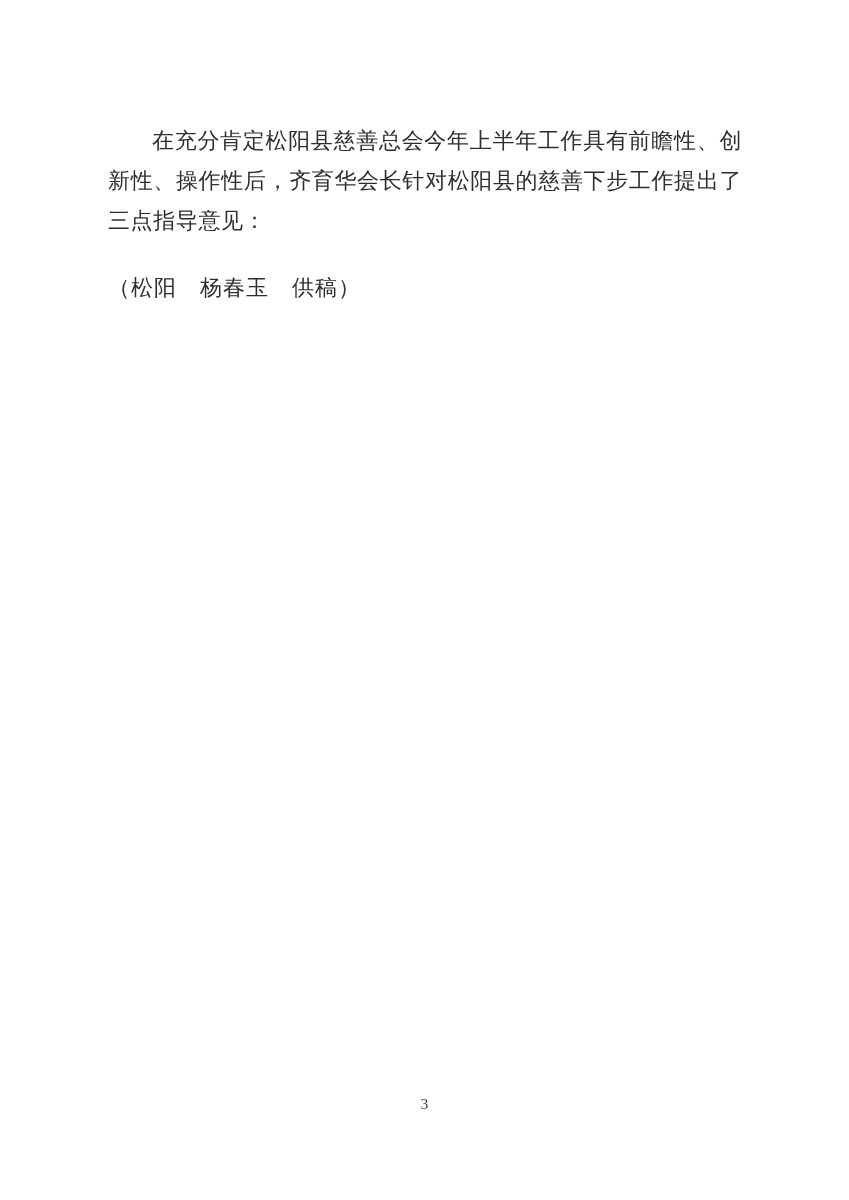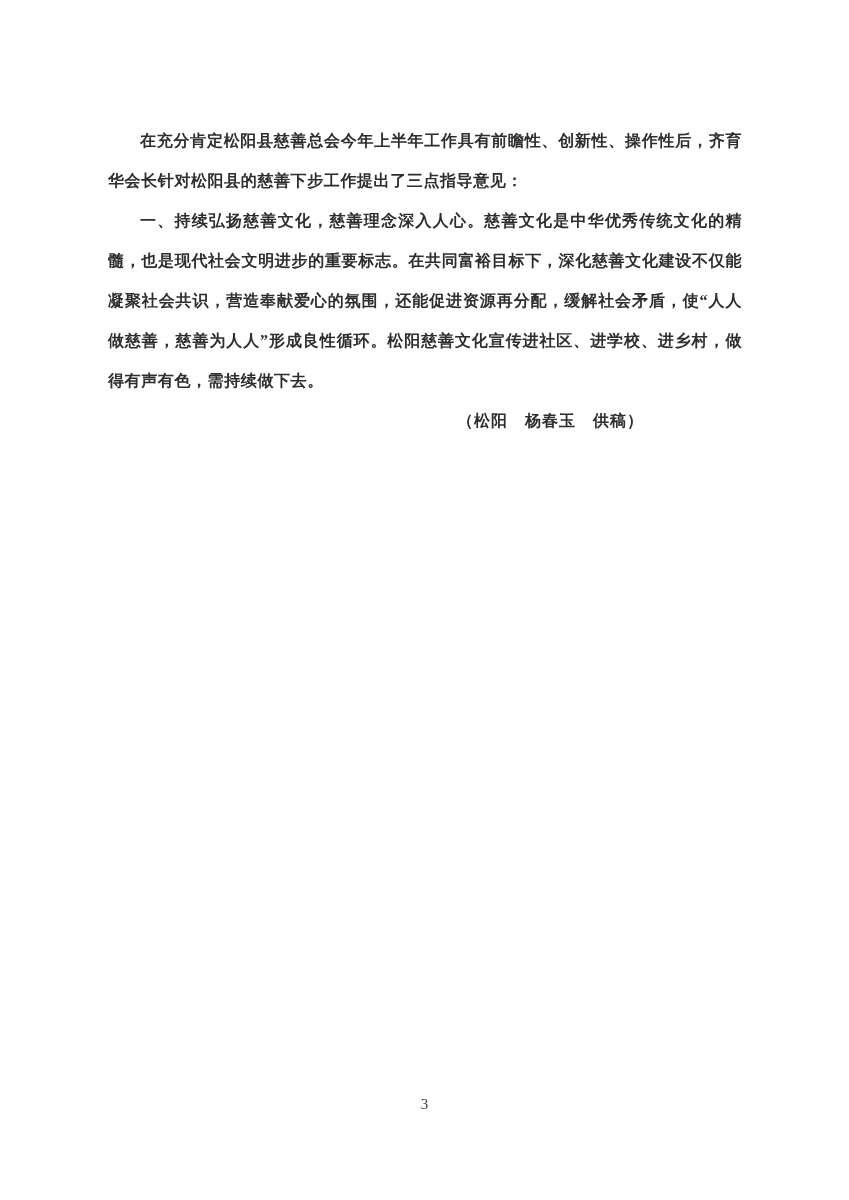--- a/index.html
+++ b/index.html
@@ -21,47 +21,46 @@
     color: #2e2e2e;
   }
   .content {
     position: absolute;
     left: 108px;
     top: 121px;
     width: 634px;
   }
   .content p {
     margin: 0;
-    font-size: 16px;
+    font-size: 22px;
     line-height: 40px;
     letter-spacing: 0.6px;
     text-align: justify;
     text-indent: 2em;
-    font-weight: 700;
+    font-weight: 400;
   }
   .content p.attribution {
-    text-align: right;
     text-indent: 0;
     padding-right: 98px;
     letter-spacing: 1px;
+    margin-top: 27px;
   }
   .page-number {
     position: absolute;
     top: 1096px;
     left: 0;
     width: 100%;
     text-align: center;
     font-size: 15px;
     color: #3a3a3a;
     font-family: "Liberation Serif", "DejaVu Serif", serif;
   }
 </style>
 </head>
 <body>
 
 <div class="page">
   <div class="content">
     <p>在充分肯定松阳县慈善总会今年上半年工作具有前瞻性、创新性、操作性后，齐育华会长针对松阳县的慈善下步工作提出了三点指导意见：</p>
-    <p>一、持续弘扬慈善文化，慈善理念深入人心。慈善文化是中华优秀传统文化的精髓，也是现代社会文明进步的重要标志。在共同富裕目标下，深化慈善文化建设不仅能凝聚社会共识，营造奉献爱心的氛围，还能促进资源再分配，缓解社会矛盾，使“人人做慈善，慈善为人人”形成良性循环。松阳慈善文化宣传进社区、进学校、进乡村，做得有声有色，需持续做下去。</p>
     <p class="attribution">（松阳　杨春玉　供稿）</p>
   </div>
   <div class="page-number">3</div>
 </div>
 
 </body></html>

